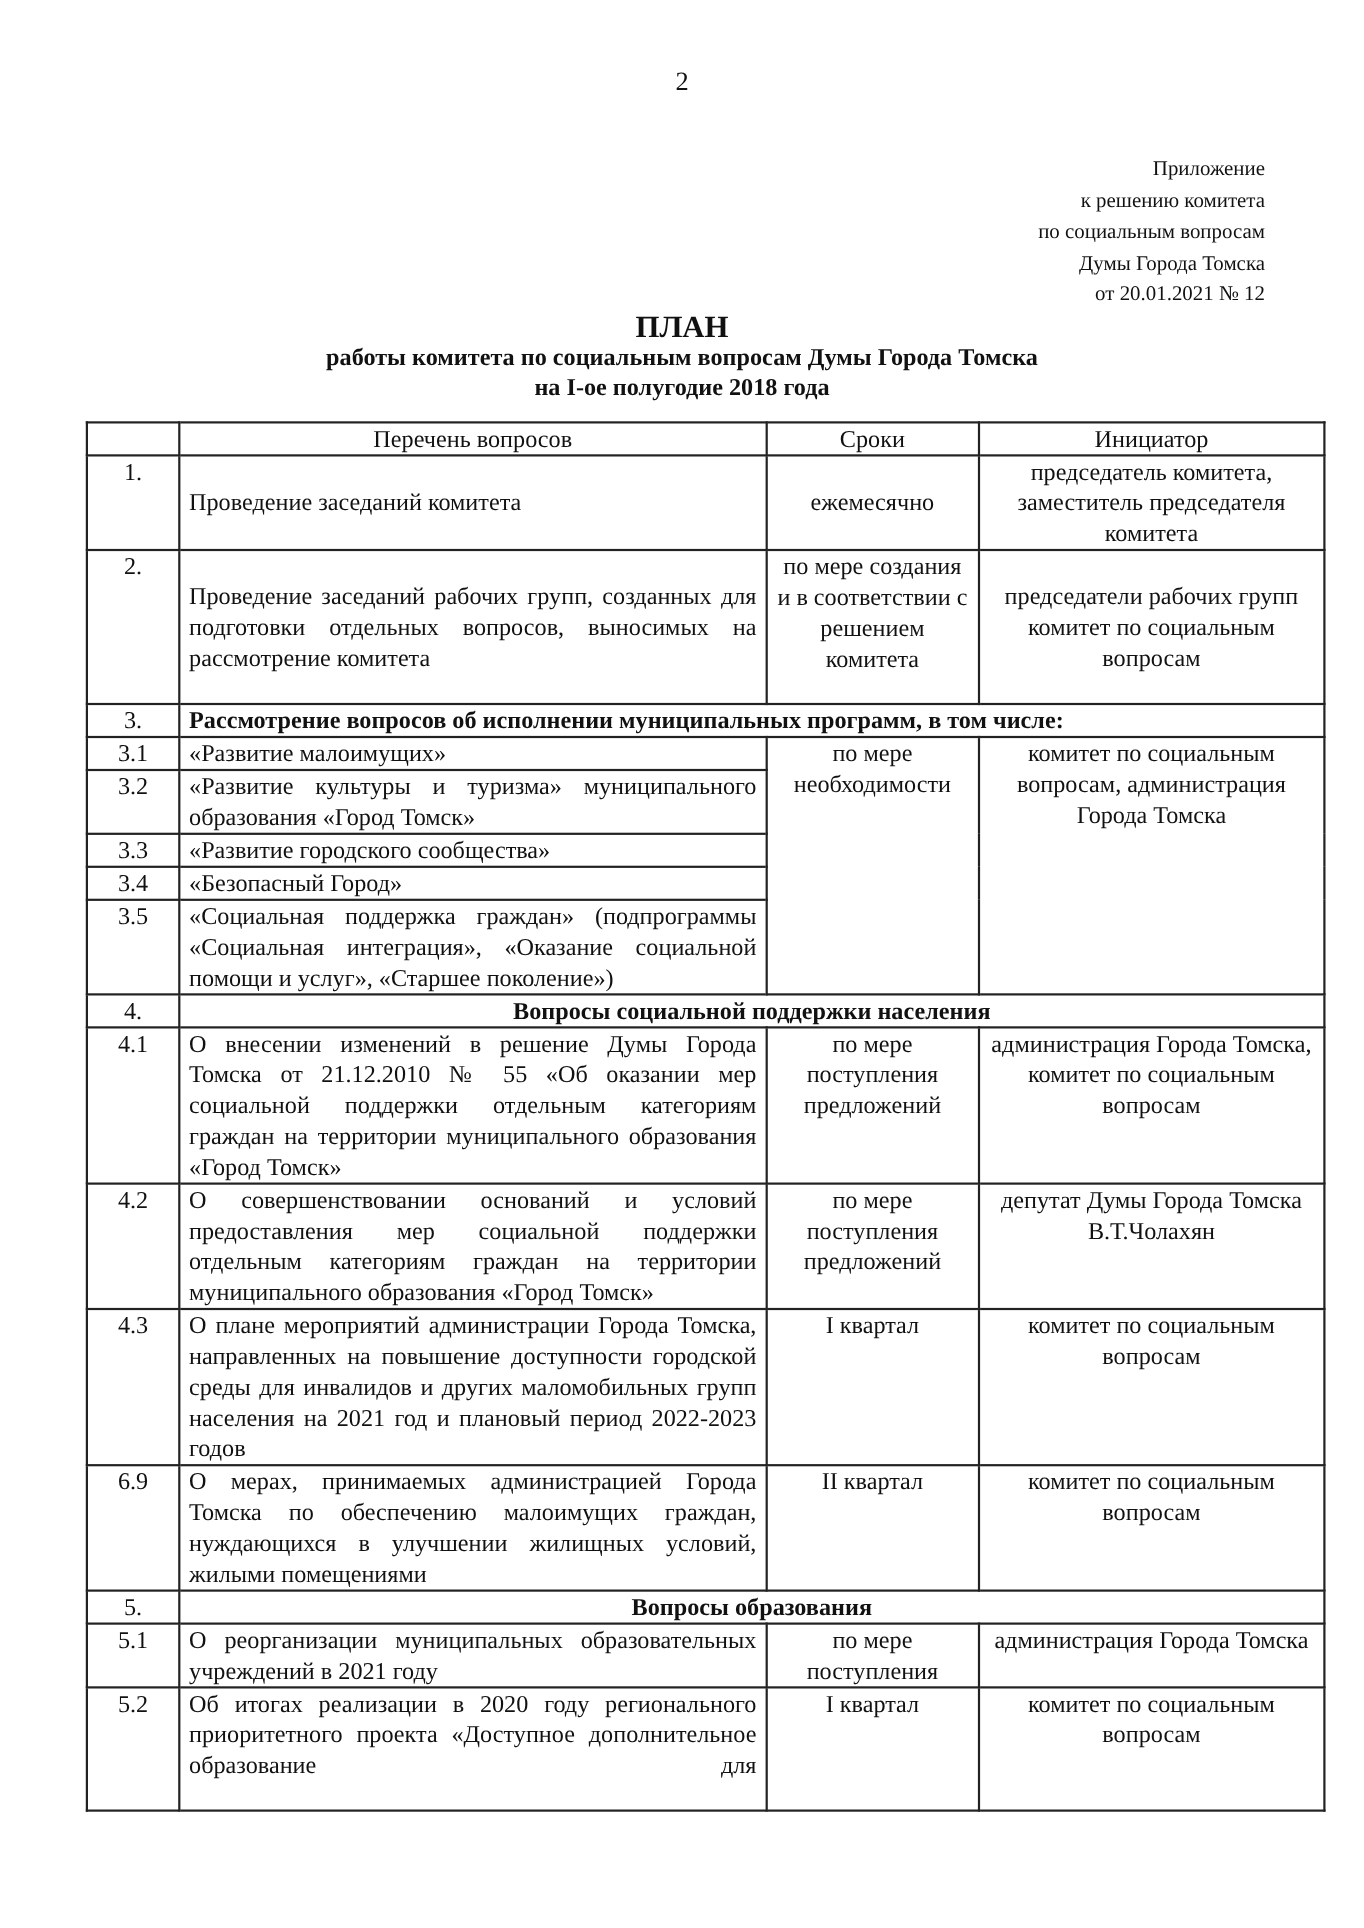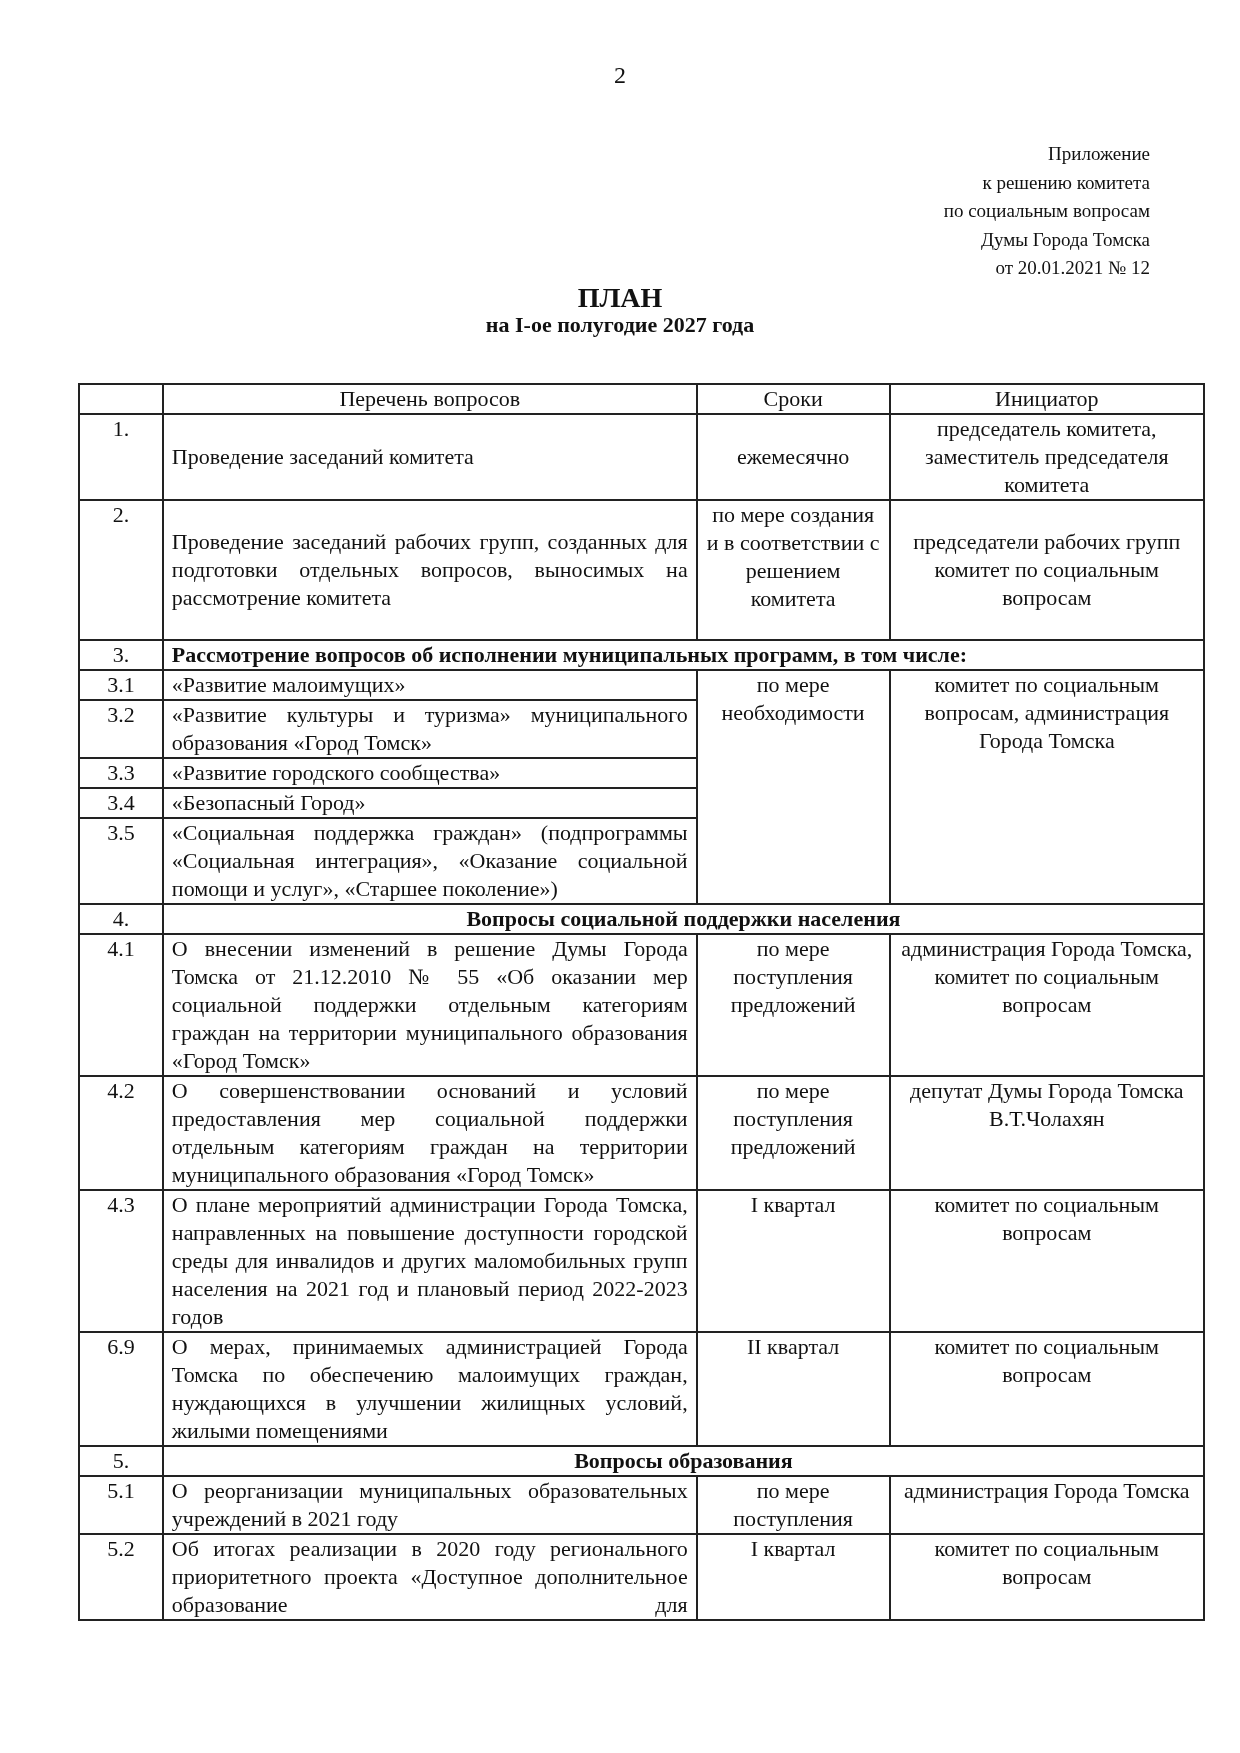--- a/index.html
+++ b/index.html
@@ -48,21 +48,22 @@
 <div class="appendix">
   <div>Приложение</div>
   <div>к решению комитета</div>
   <div>по социальным вопросам</div>
   <div>Думы Города Томска</div>
   <div>от 20.01.2021 № 12</div>
 </div>
 
 <div class="title-block">
   <div class="plan">ПЛАН</div>
-  <div>на I-ое полугодие 2027 года</div>
+  <div>работы комитета по социальным вопросам Думы Города Томска</div>
+  <div>на I-ое полугодие 2018 года</div>
 </div>
 
 <table class="plan-table">
   <colgroup>
     <col class="c-num">
       <col class="c-issue">
       <col class="c-term">
       <col class="c-init">
   </colgroup>
   <tbody>
@@ -149,20 +150,20 @@
     <td class="num">5.</td>
     <td class="section center" colspan="3">Вопросы образования</td>
   </tr>
 
   <tr>
     <td class="num">5.1</td>
     <td class="issue">О реорганизации муниципальных образовательных учреждений в 2021 году</td>
     <td class="term">по мере поступления</td>
     <td class="init">администрация Города Томска</td>
   </tr>
-  <tr style="height:86px">
+  <tr style="height:112px">
     <td class="num">5.2</td>
     <td class="issue just-last">Об итогах реализации в 2020 году регионального приоритетного проекта «Доступное дополнительное образование для</td>
     <td class="term">I квартал</td>
     <td class="init">комитет по социальным вопросам</td>
   </tr>
 </tbody>
   </table>
 
 </body></html>

